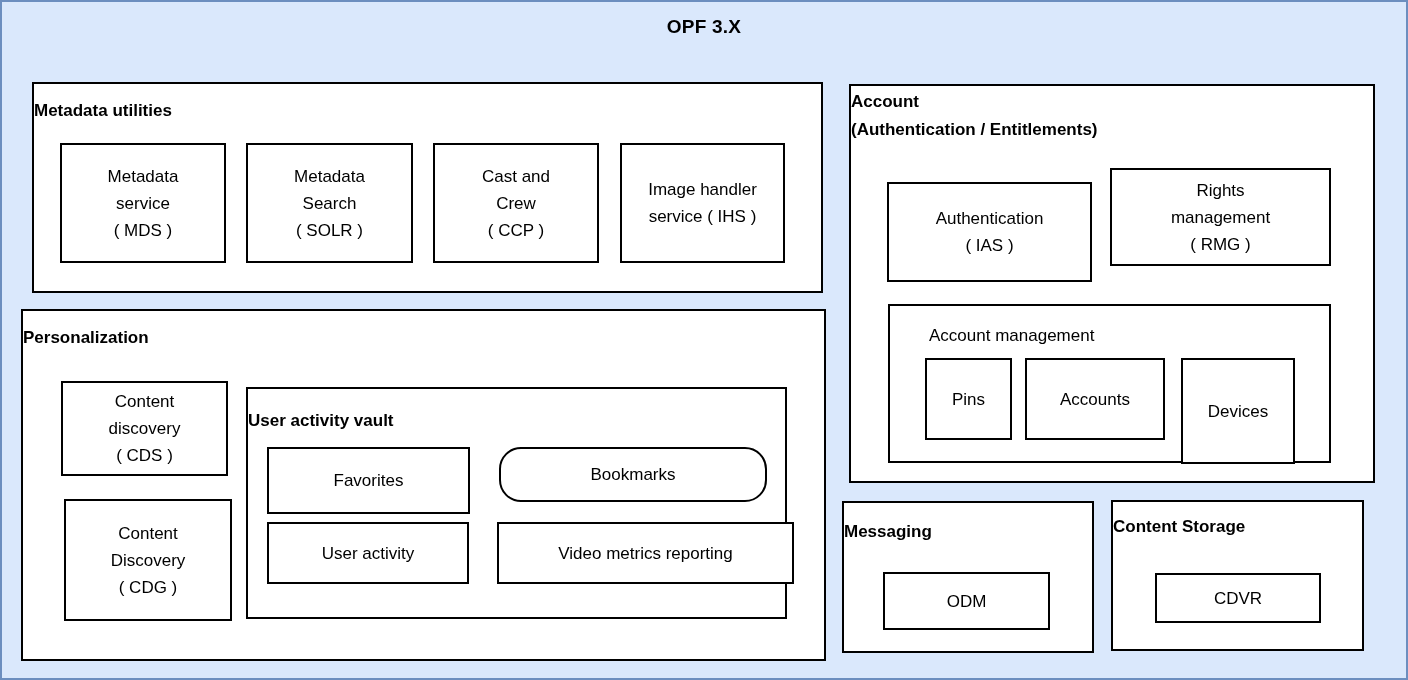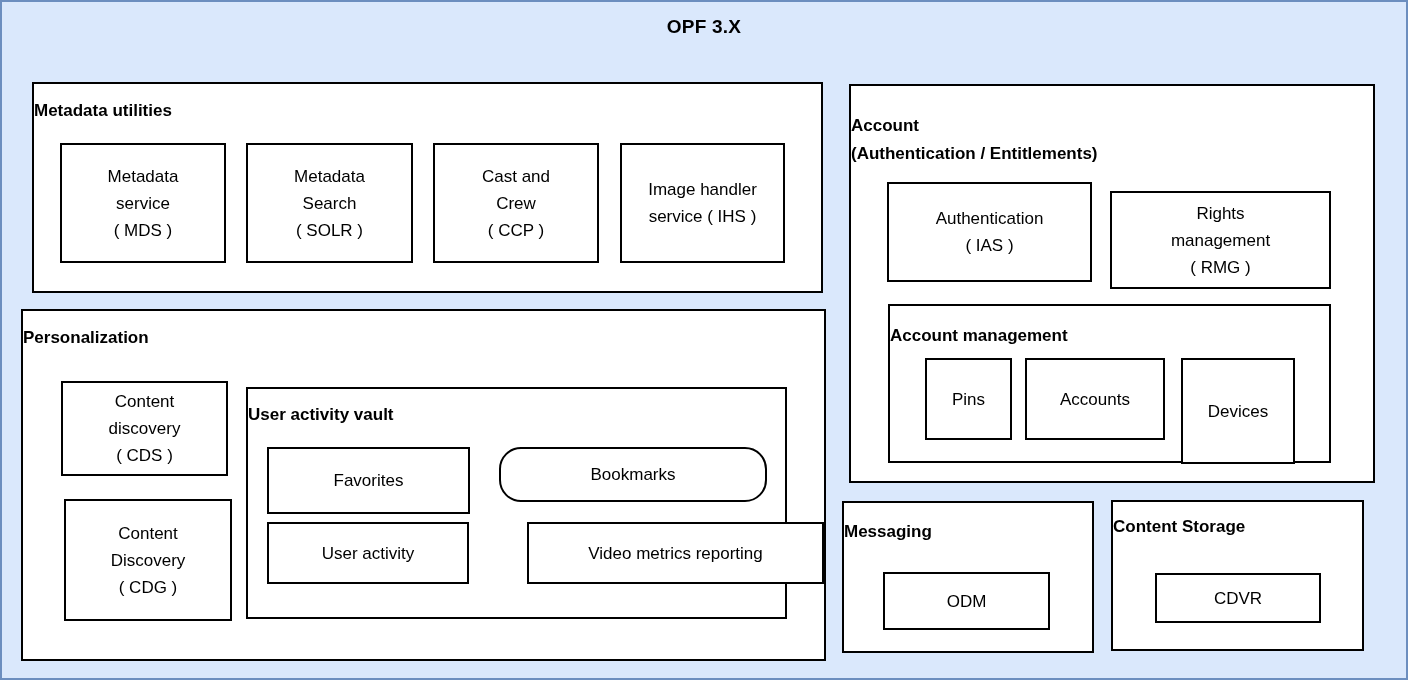--- a/index.html
+++ b/index.html
@@ -40,21 +40,21 @@
   }
   .section-title {
     width: 100%;
     text-align: left;
     font-size: 17px;
     font-weight: bold;
     padding-top: 13px;
     line-height: 28px;
     white-space: pre-line;
   }
-  .section-title.regular { font-weight: bold; padding-top: 16px; }
+  .section-title.regular { font-weight: normal; padding-top: 16px; margin-left: 39px; }
   .node {
     display: flex;
     align-items: center;
     justify-content: center;
     text-align: center;
     font-size: 17px;
     line-height: 27px;
     white-space: pre-line;
   }
 </style>
@@ -84,34 +84,34 @@
     <div class="section-title">Personalization</div>
   </div>
   <div class="node" style="left:59px; top:379px; width:167px; height:95px;">Content
 discovery
 ( CDS )</div>
   <div class="node" style="left:62px; top:497px; width:168px; height:122px;">Content
 Discovery
 ( CDG )</div>
 
   <div class="group" style="left:244px; top:385px; width:541px; height:232px;">
-    <div class="section-title" style="padding-top:12px;">User activity vault</div>
+    <div class="section-title" style="padding-top:18px;">User activity vault</div>
   </div>
   <div class="node" style="left:265px; top:445px; width:203px; height:67px;">Favorites</div>
   <div class="node" style="left:497px; top:445px; width:268px; height:55px;border-radius:22px;">Bookmarks</div>
   <div class="node" style="left:265px; top:520px; width:202px; height:62px;">User activity</div>
-  <div class="node" style="left:525px; top:520px; width:297px; height:62px;">Video metrics reporting</div>
+  <div class="node" style="left:495px; top:520px; width:297px; height:62px;">Video metrics reporting</div>
 
   <div class="section" style="left:847px; top:82px; width:526px; height:399px;">
-    <div class="section-title" style="padding-top:26px;">Account
+    <div class="section-title" style="padding-top:2px;">Account
 (Authentication / Entitlements)</div>
   </div>
   <div class="node" style="left:885px; top:180px; width:205px; height:100px;">Authentication
 ( IAS )</div>
-  <div class="node" style="left:1108px; top:189px; width:221px; height:98px;">Rights
+  <div class="node" style="left:1108px; top:166px; width:221px; height:98px;">Rights
 management
 ( RMG )</div>
 
   <div class="group" style="left:886px; top:302px; width:443px; height:159px;">
     <div class="section-title regular">Account management</div>
   </div>
   <div class="node" style="left:923px; top:356px; width:87px; height:82px;">Pins</div>
   <div class="node" style="left:1023px; top:356px; width:140px; height:82px;">Accounts</div>
   <div class="node" style="left:1179px; top:356px; width:114px; height:106px;">Devices</div>
 

